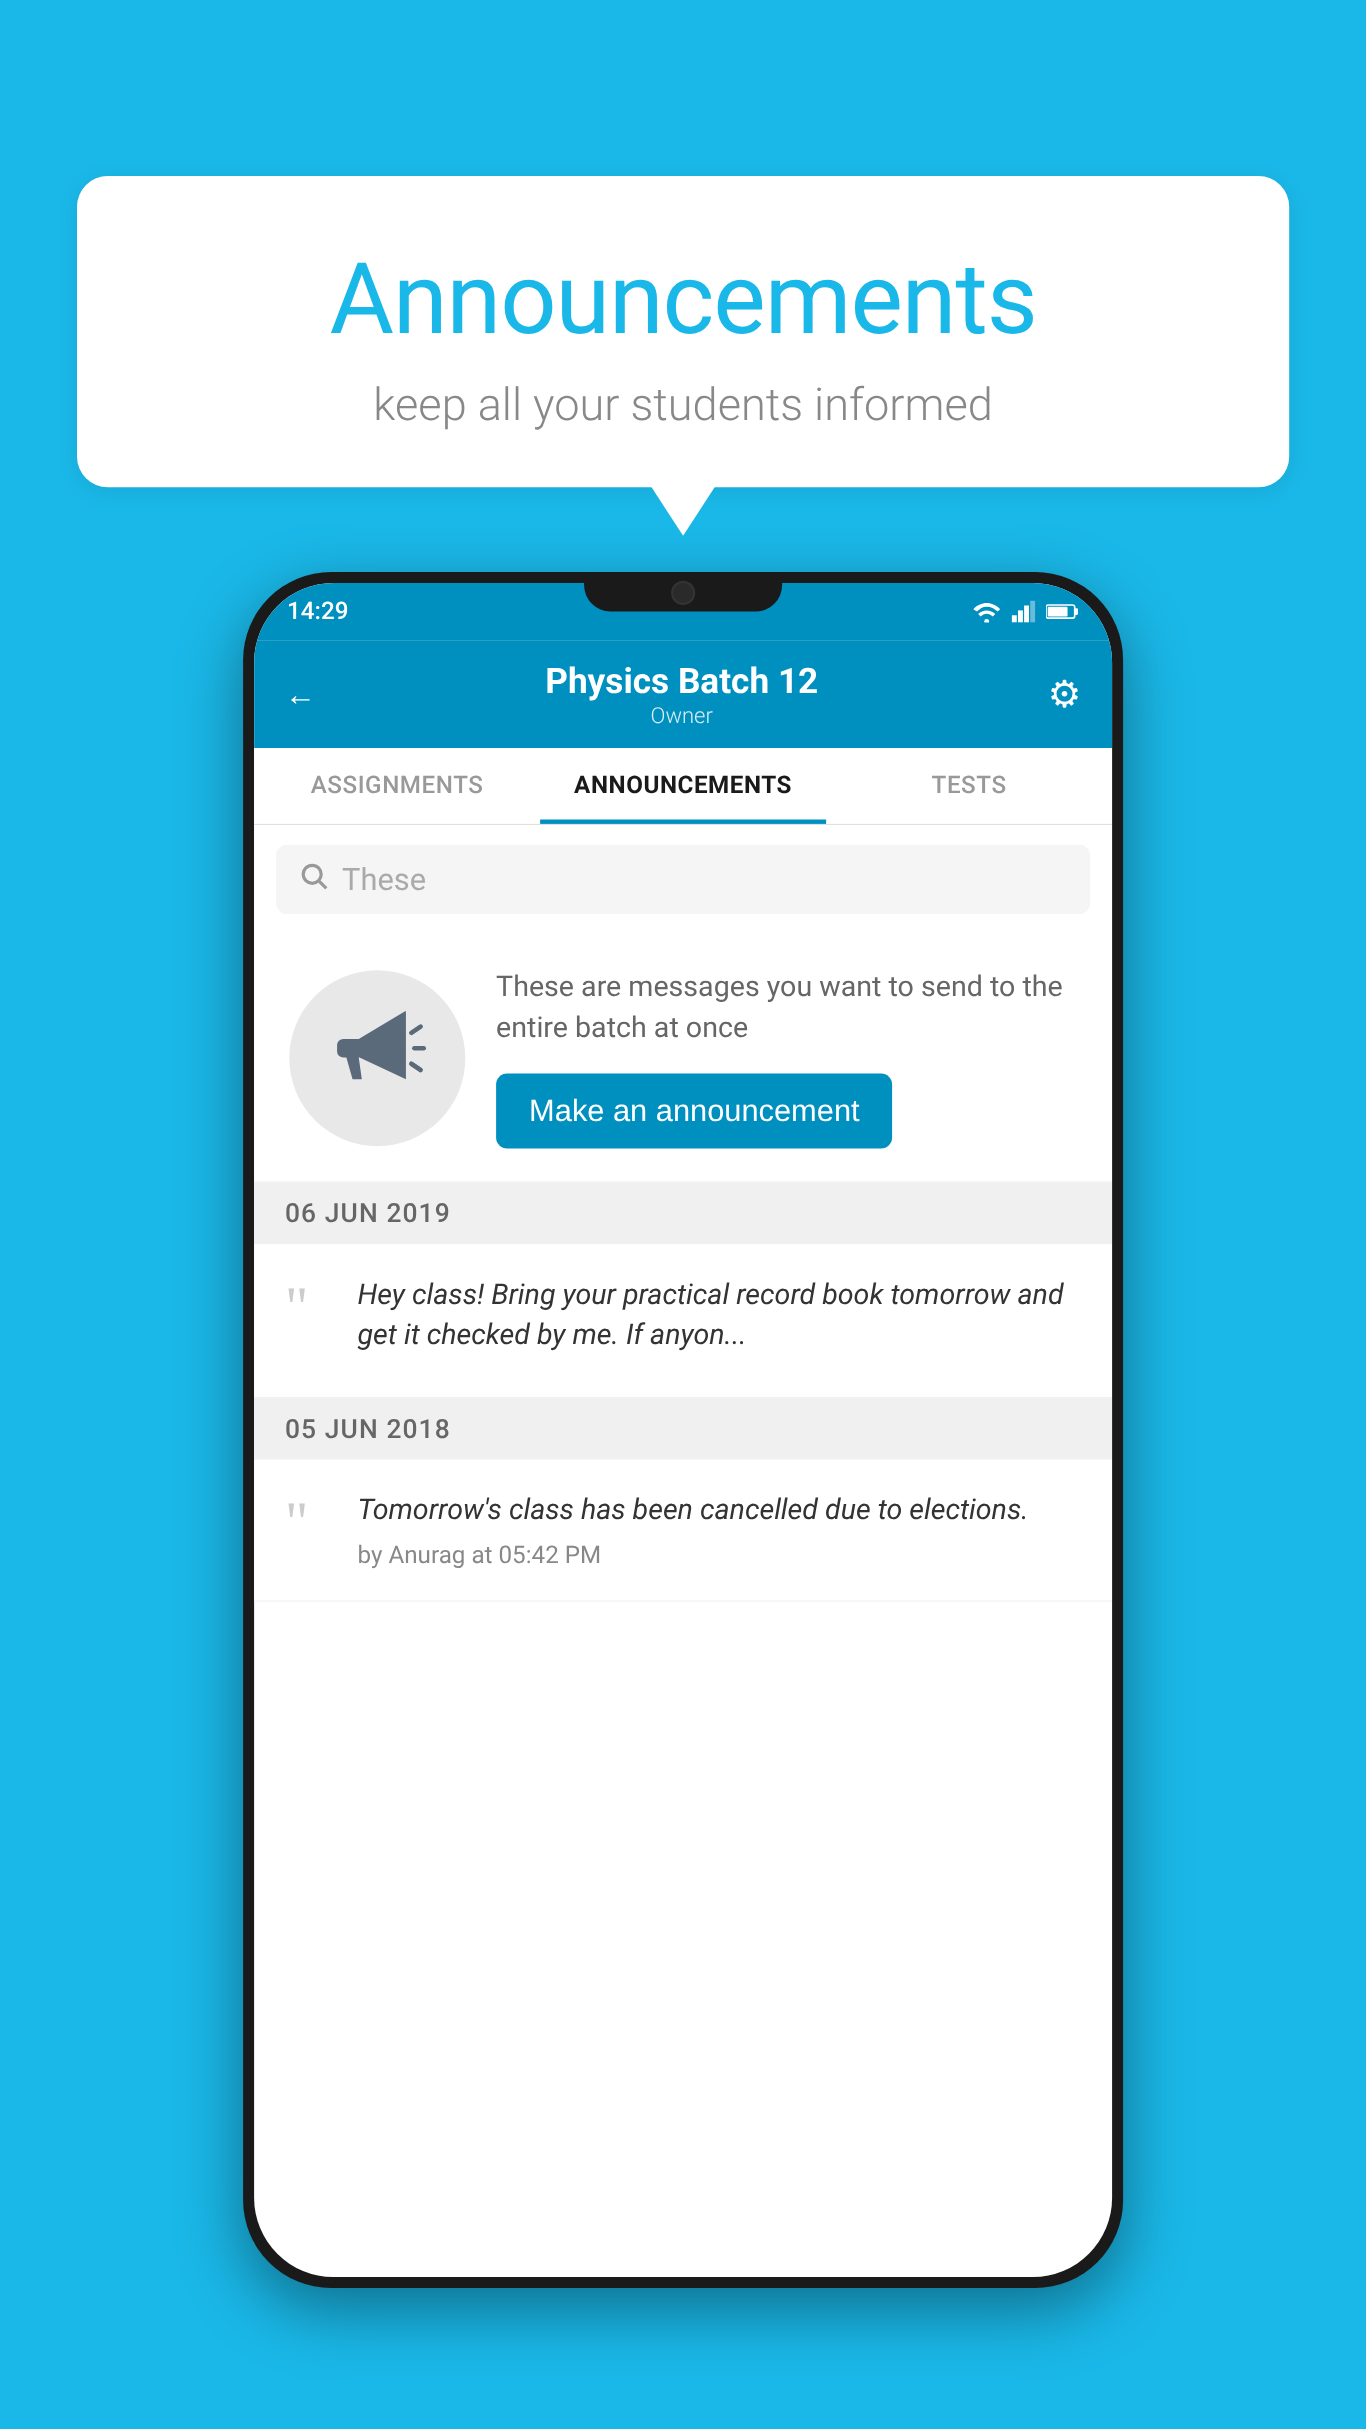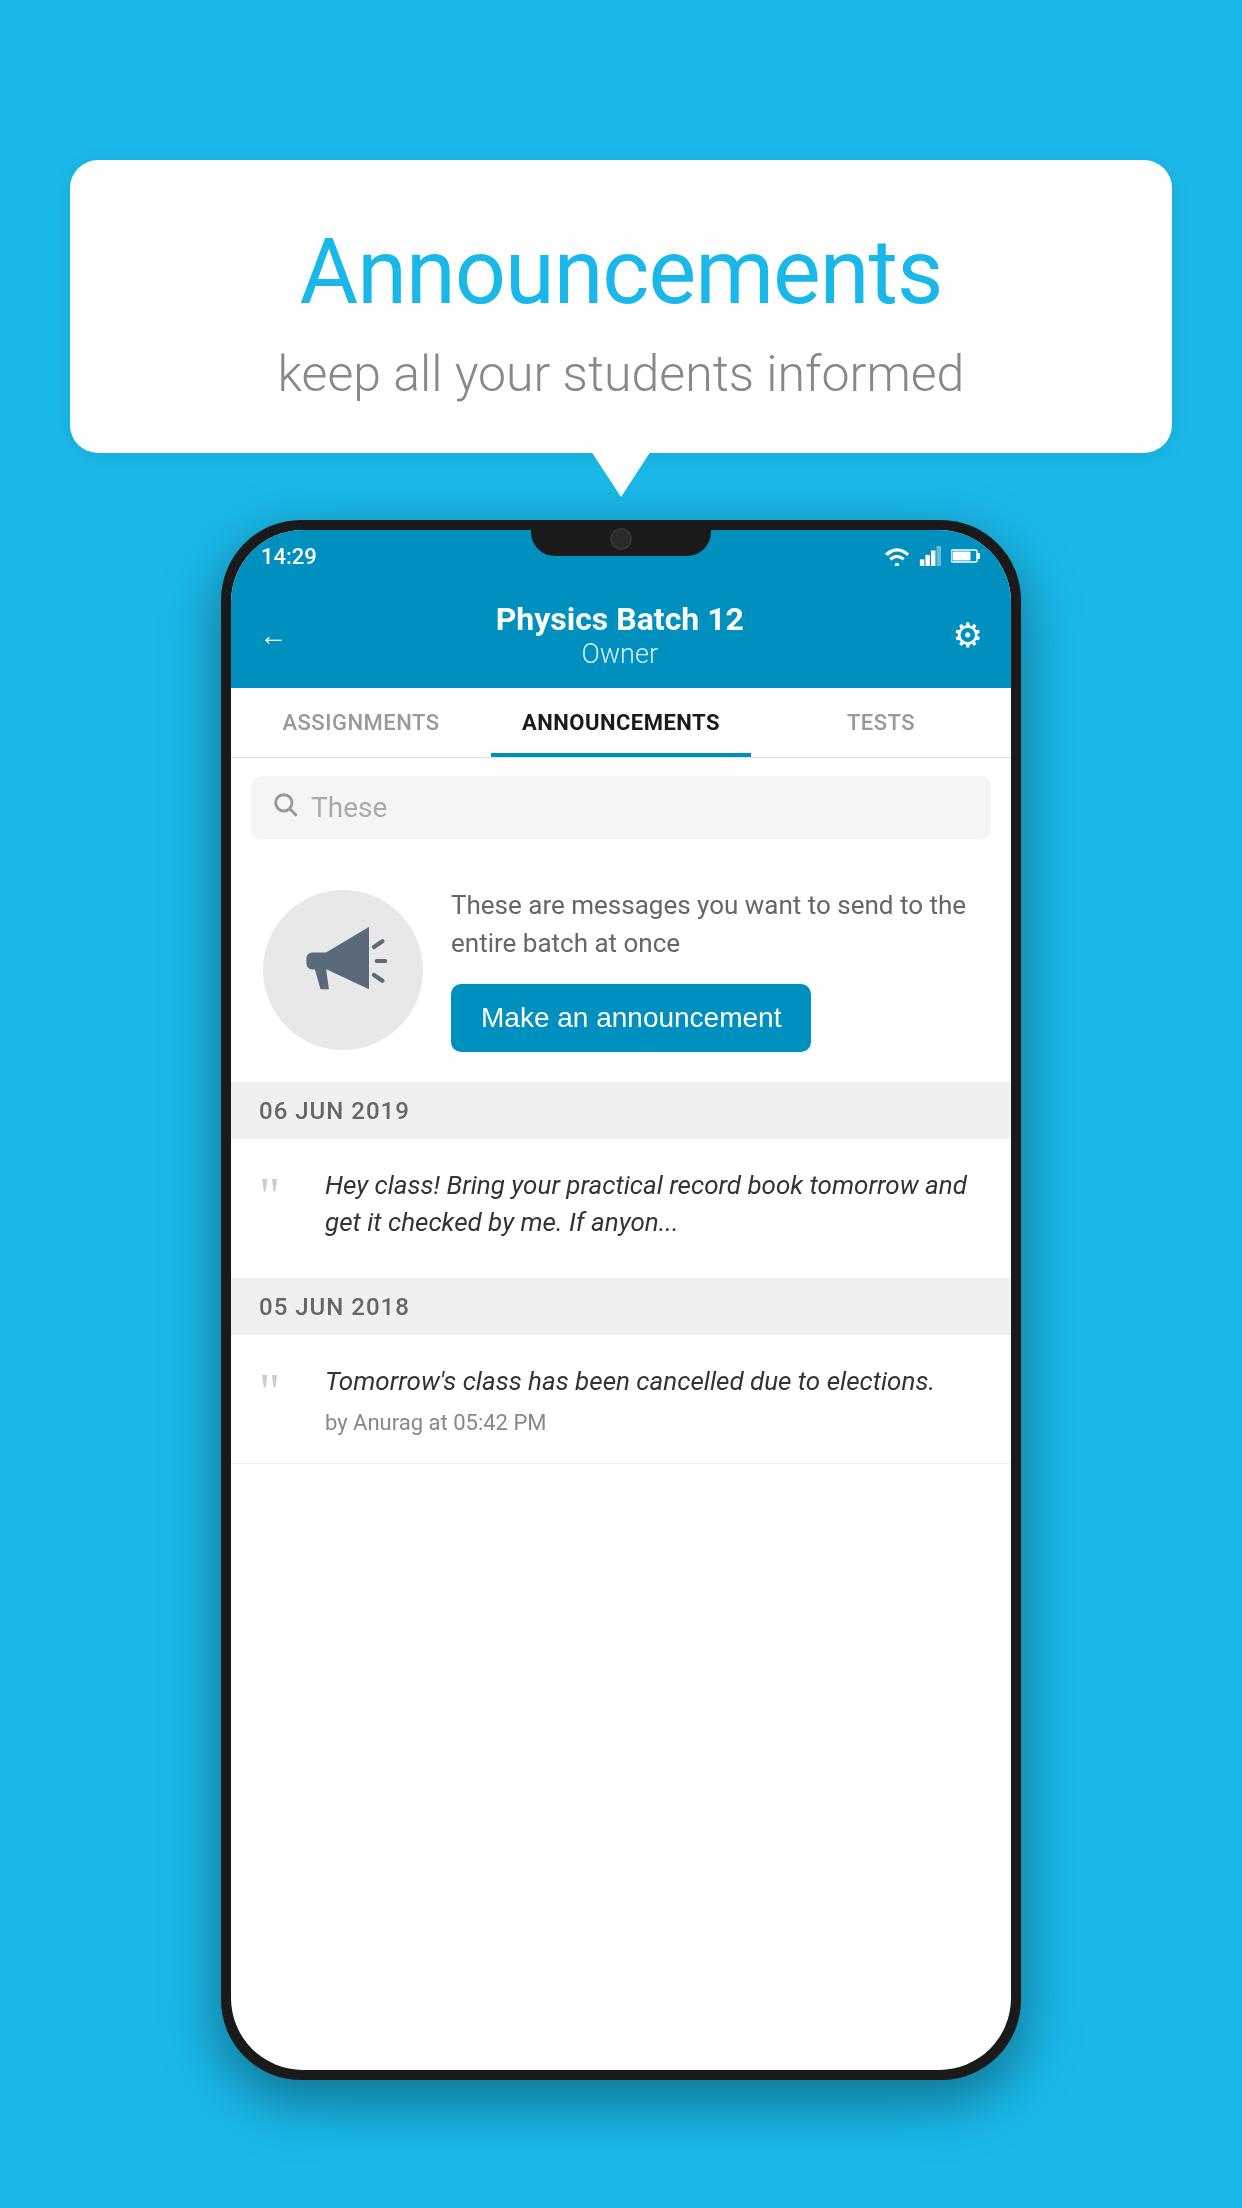--- a/index.html
+++ b/index.html
@@ -49,21 +49,21 @@
 
     .bubble-title {
       font-size: 90px;
       color: #1ab8e8;
       font-weight: 400;
       margin-bottom: 20px;
       letter-spacing: -1px;
     }
 
     .bubble-subtitle {
-      font-size: 50px;
+      font-size: 41px;
       color: #888;
       font-weight: 300;
     }
 
     
     .phone-wrapper {
       position: absolute;
       top: 520px;
       left: 60px;
       right: 60px;
@@ -153,21 +153,21 @@
       flex: 1;
     }
 
     .header-title {
       font-size: 32px;
       font-weight: 700;
       color: white;
     }
 
     .header-subtitle {
-      font-size: 27px;
+      font-size: 20px;
       color: rgba(255,255,255,0.85);
       font-weight: 300;
     }
 
     .back-arrow {
       font-size: 28px;
       color: white;
       cursor: pointer;
     }
 

